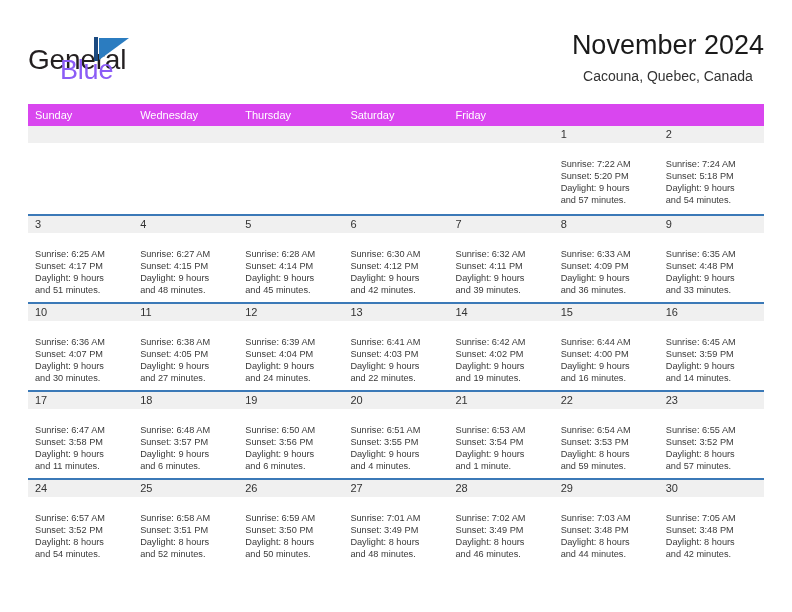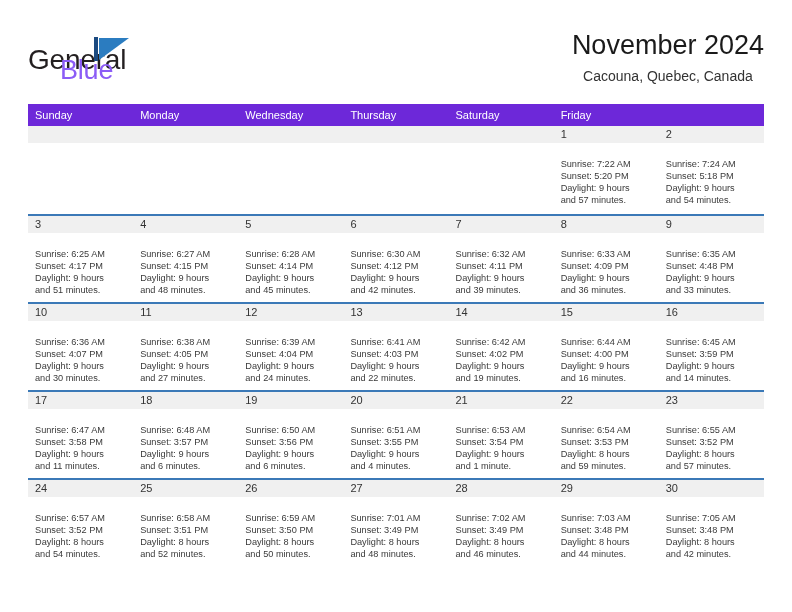--- a/index.html
+++ b/index.html
@@ -102,21 +102,21 @@
 
   
   .calendar {
     position: absolute;
     left: 28px;
     top: 104px;
     width: 736px;
   }
   .dow-row {
     display: flex;
-    background: #6d28d9;
+    background: #d946ef;
     height: 22px;
   }
   .dow-cell {
     width: 105.14px;
     box-sizing: border-box;
     padding: 4px 0 0 7px;
     color: #ffffff;
     font-size: 11px;
     line-height: 14px;
     white-space: nowrap;
@@ -178,21 +178,20 @@
     <div class="title-block">
       <div class="cal-title">November 2024</div>
       <div class="cal-subtitle">Cacouna, Quebec, Canada</div>
     </div>
 
   </div>
 
   <div class="calendar">
     <div class="dow-row">
         <div class="dow-cell">Sunday</div>
-        <div class="dow-cell">Monday</div>
         <div class="dow-cell">Wednesday</div>
         <div class="dow-cell">Thursday</div>
         <div class="dow-cell">Saturday</div>
         <div class="dow-cell">Friday</div>
       </div>
     <div id="weeks-container">
         <div class="week-row">
           <div class="day-cell empty">
             <div class="day-strip">
               <div class="day-num"></div>

